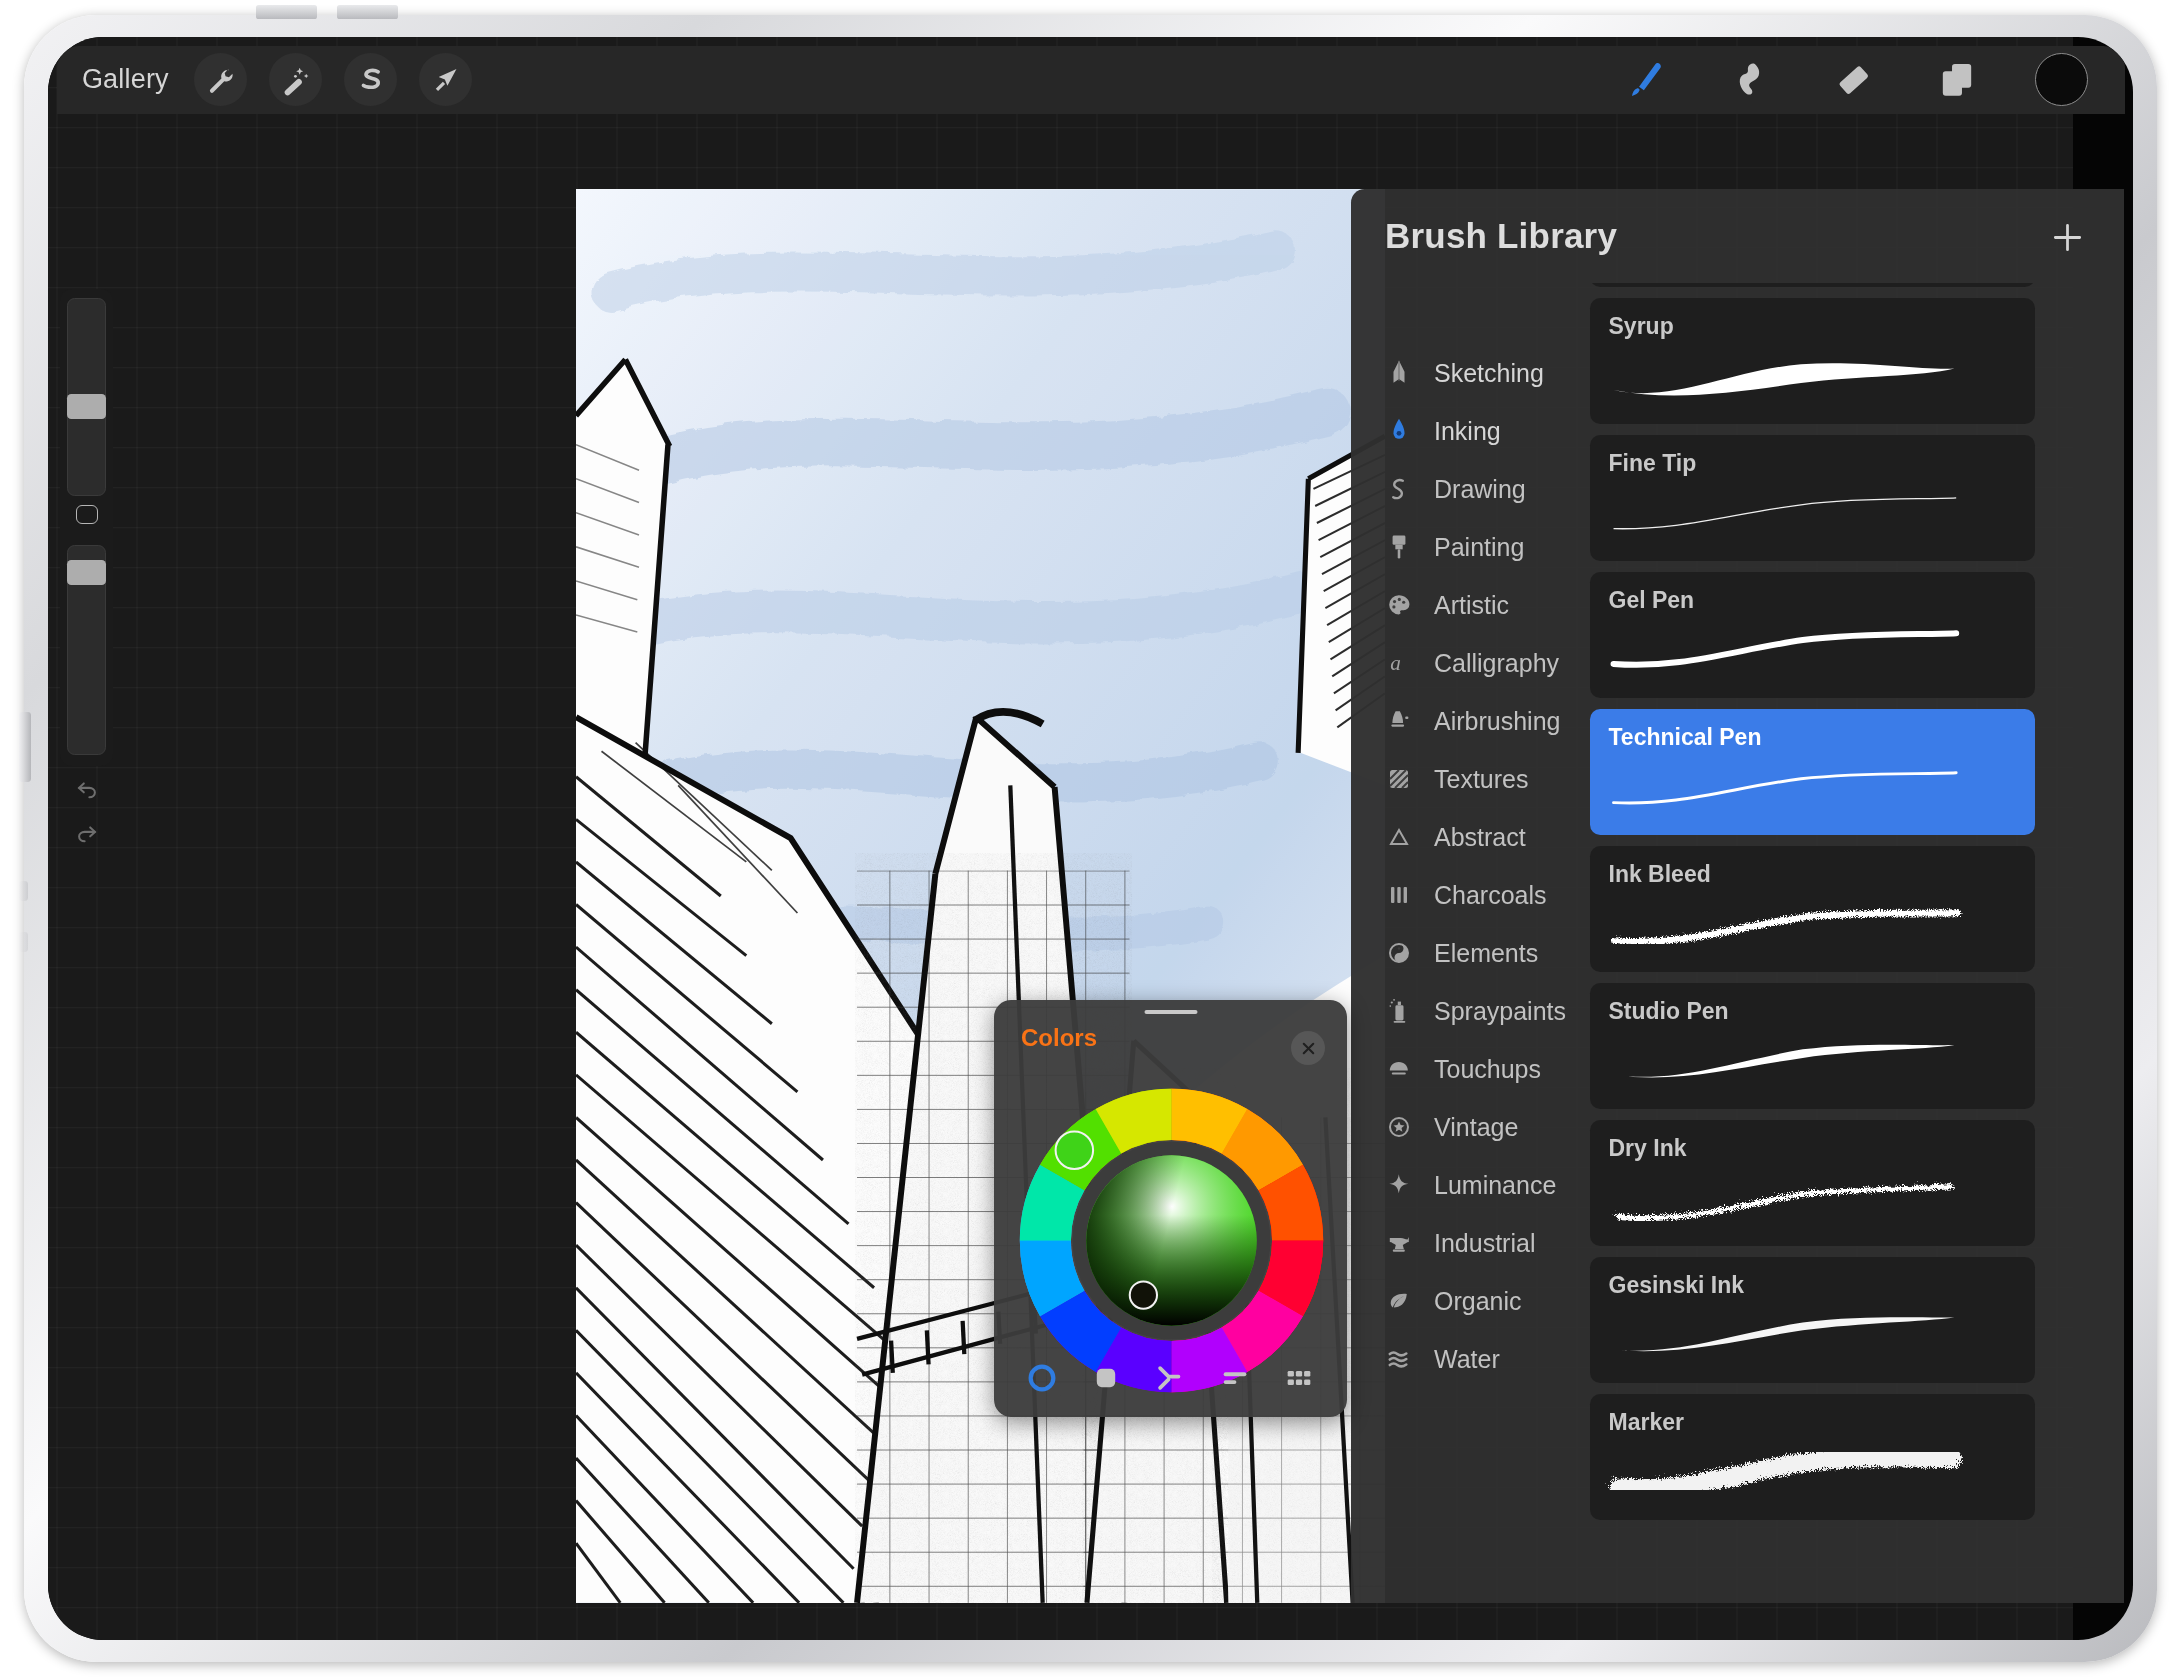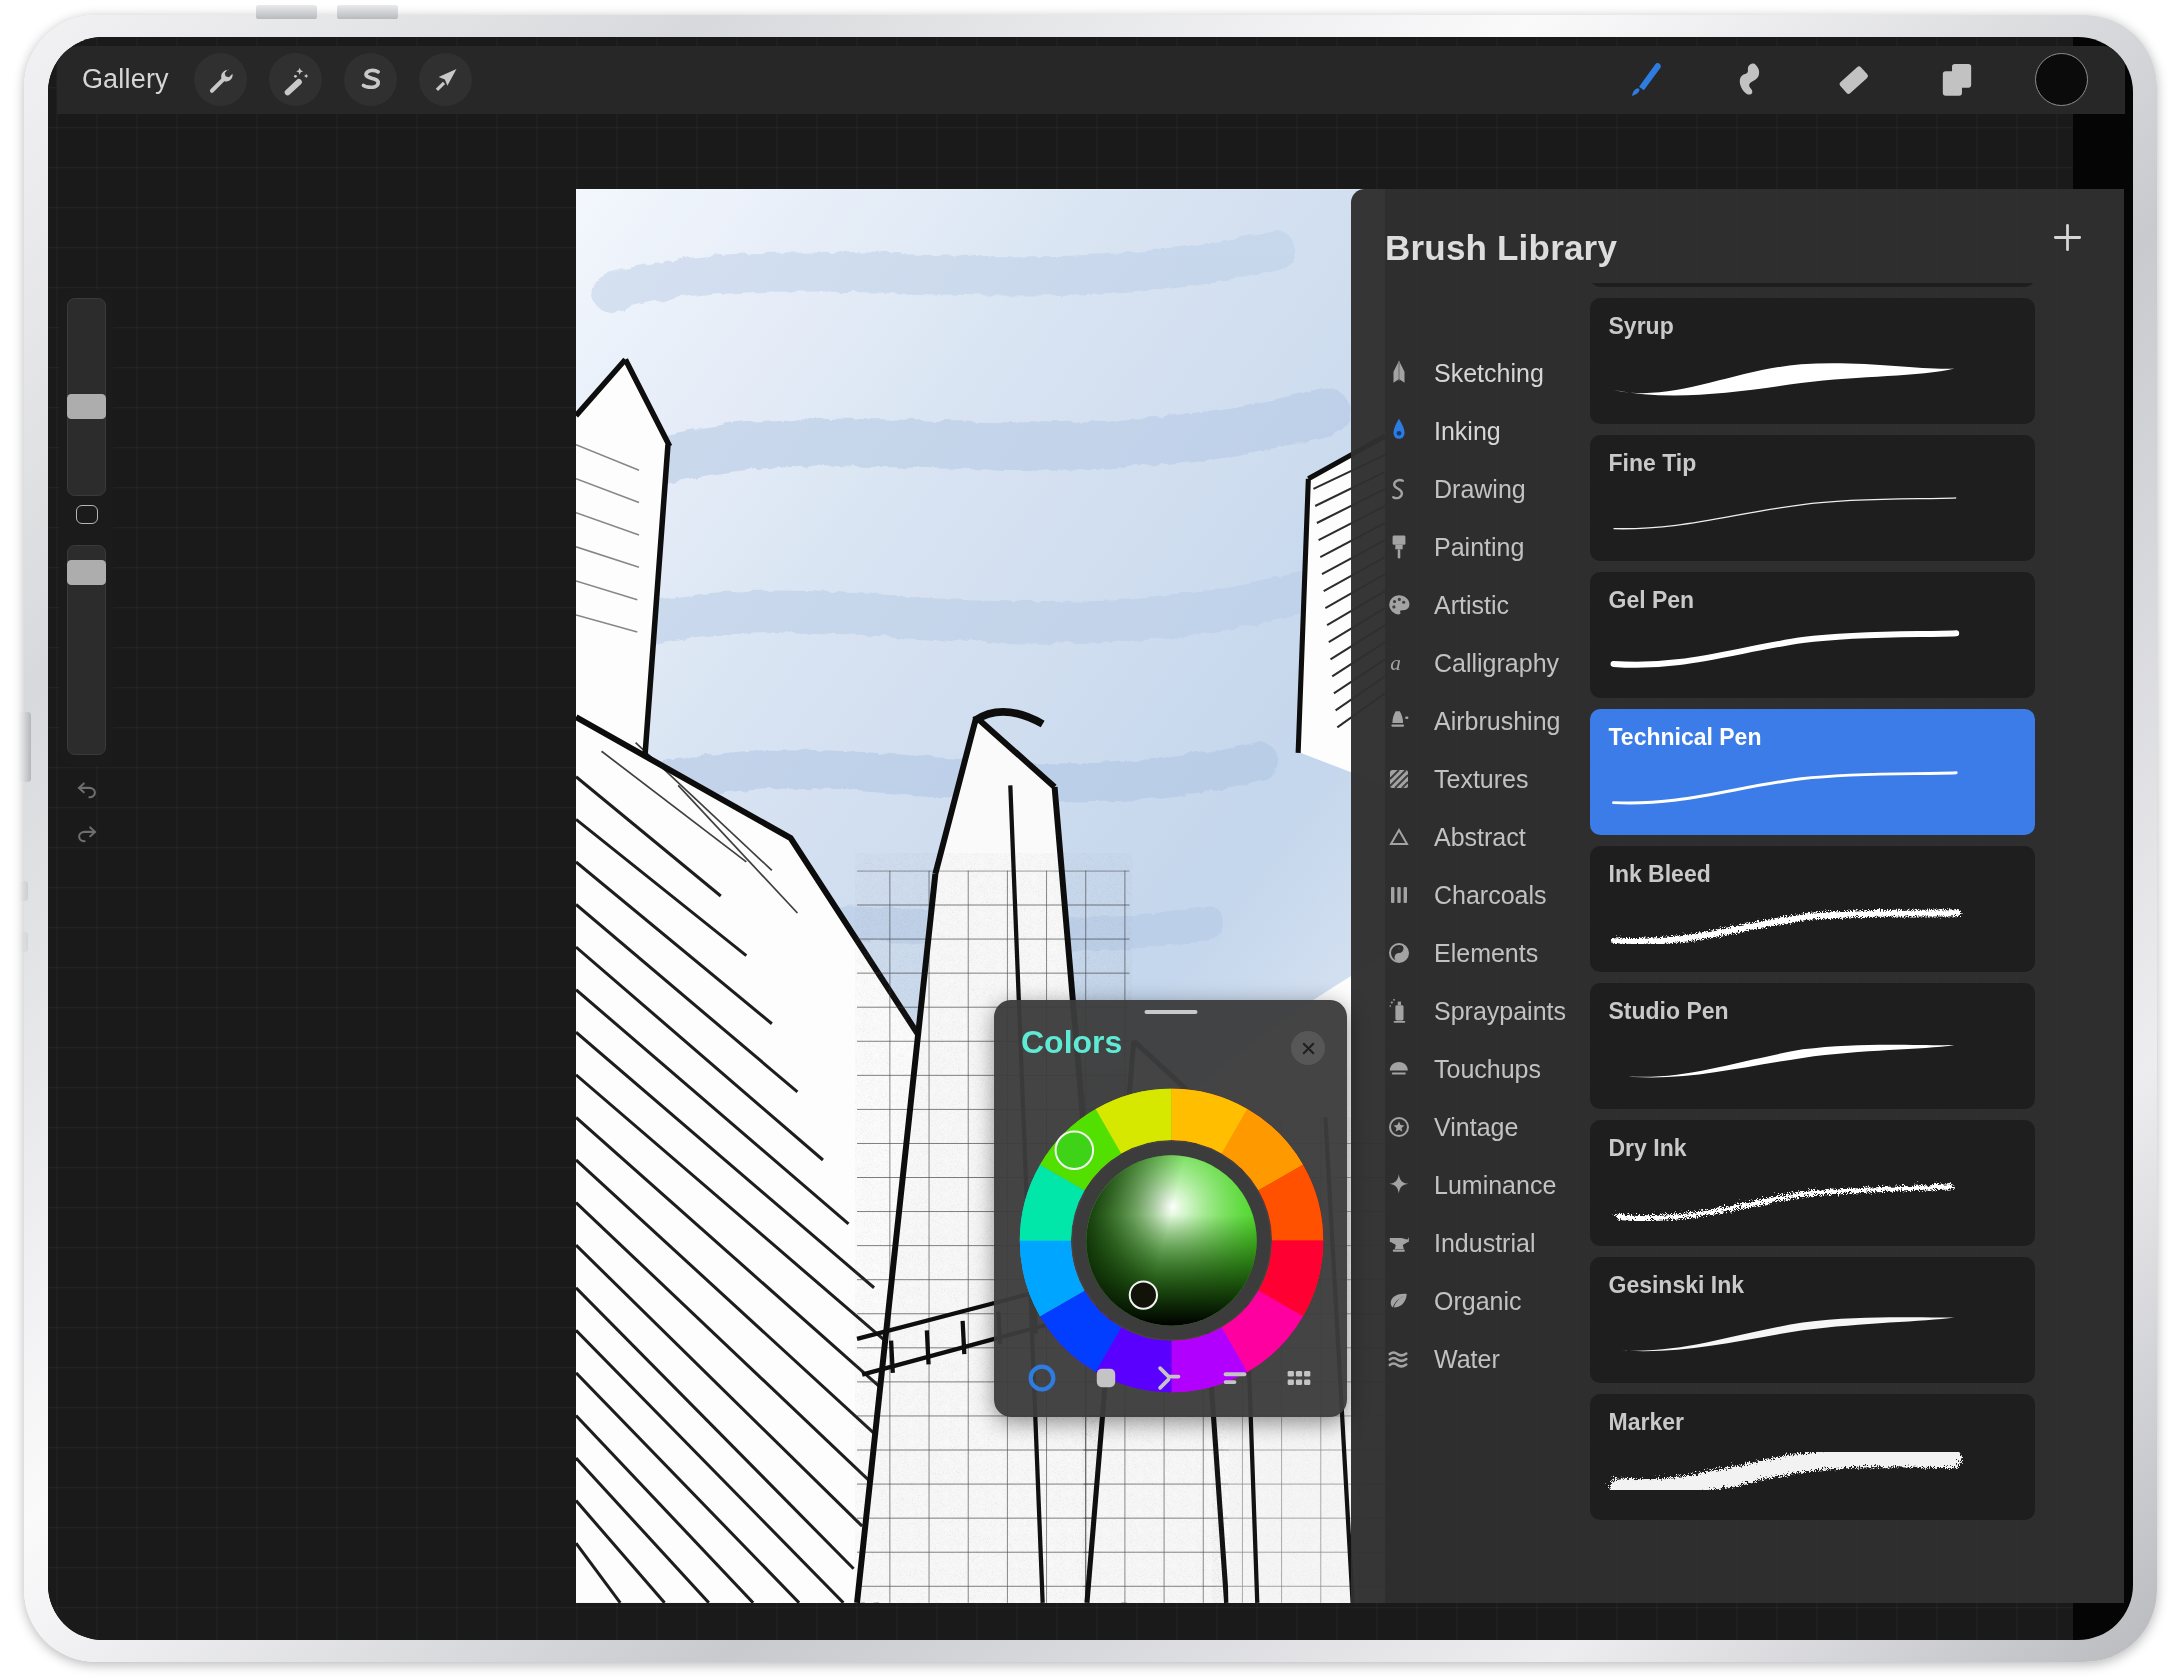--- a/index.html
+++ b/index.html
@@ -51,41 +51,41 @@
 
   
   .canvas{ position:absolute; left:528px; top:152px; width:809px; height:1414px;
     background:#fdfdfd; overflow:hidden; }
   .canvas svg{ position:absolute; left:0; top:0; }
 
   
   .brushlib{ position:absolute; left:1303px; top:152px; width:773px; height:1414px;
     background:rgba(48,48,48,.97); border-radius:13.6px 0 0 0; }
   .bl-head{ position:absolute; left:0; top:0; width:100%; height:94px; }
-  .bl-title{ position:absolute; left:34px; top:39px; color:#ddd; font-size:35px; font-weight:bold; letter-spacing:0.2px; }
+  .bl-title{ position:absolute; left:34px; top:27px; color:#ddd; font-size:35px; font-weight:bold; letter-spacing:0.2px; }
   .bl-plus{ position:absolute; right:37px; top:29px; width:39px; height:39px; }
   .bl-body{ position:absolute; left:0; top:94px; width:100%; height:1320px; display:flex; }
   .cats{ width:230px; padding-top:61px;text-align:center; }
   .cat{ height:58px; display:flex; align-items:center; gap:19px; padding-left:32px; }
   .cat-ico{ width:32px; height:34px; display:flex; align-items:center; justify-content:center; }
   .cat-lbl{ color:#c2c2c2; font-size:25px; }
   .cat.sel .cat-lbl{ color:#d6d6d6; }
   .brushes{ flex:1; padding:0 89px 0 8.5px; overflow:hidden; position:relative; }
   .bcard{ height:126px; margin-bottom:11px; border-radius:10.2px; background:#1e1e1e; position:relative; }
   .bcard.sel{ background:#3b7ce8; }
   .bname{ position:absolute; left:19px; top:15.3px; font-size:23px; font-weight:bold; color:#c9c9c9; }
   .bcard.sel .bname{ color:#ffffff; }
   .bstroke{ position:absolute; left:15.3px; top:44px; width:358px; height:72px; }
 
   
   .colors{ position:absolute; left:946px; top:963px; width:353px; height:417px;
     background:rgba(60,60,60,.96); border-radius:17px; box-shadow:0 5.1px 22px rgba(0,0,0,.42); }
   .c-grab{ position:absolute; left:50%; transform:translateX(-50%); top:10.2px; width:53px; height:4.3px;
     background:#c9c9c9; border-radius:2.6px; }
-  .c-title{ position:absolute; left:27px; top:24px; color:#5eead4; font-size:32px; font-weight:bold;text-align:right; }
+  .c-title{ position:absolute; left:27px; top:24px; color:#f97316; font-size:24px; font-weight:bold;text-align:right; }
   .c-close{ position:absolute; right:22px; top:31px; width:34px; height:34px; border-radius:50%;
     background:#575757; display:flex; align-items:center; justify-content:center; }
   .wheel{ position:absolute; left:19px; top:82px; width:317px; height:317px; }
   .c-tabs{ position:absolute; left:0; bottom:13.6px; width:100%; height:51px;
     display:flex; align-items:center; justify-content:space-around; padding:0 15.3px; }
   .c-tab{ width:39px; height:39px; display:flex; align-items:center; justify-content:center; }
 </style>
 </head>
 <body>
 

